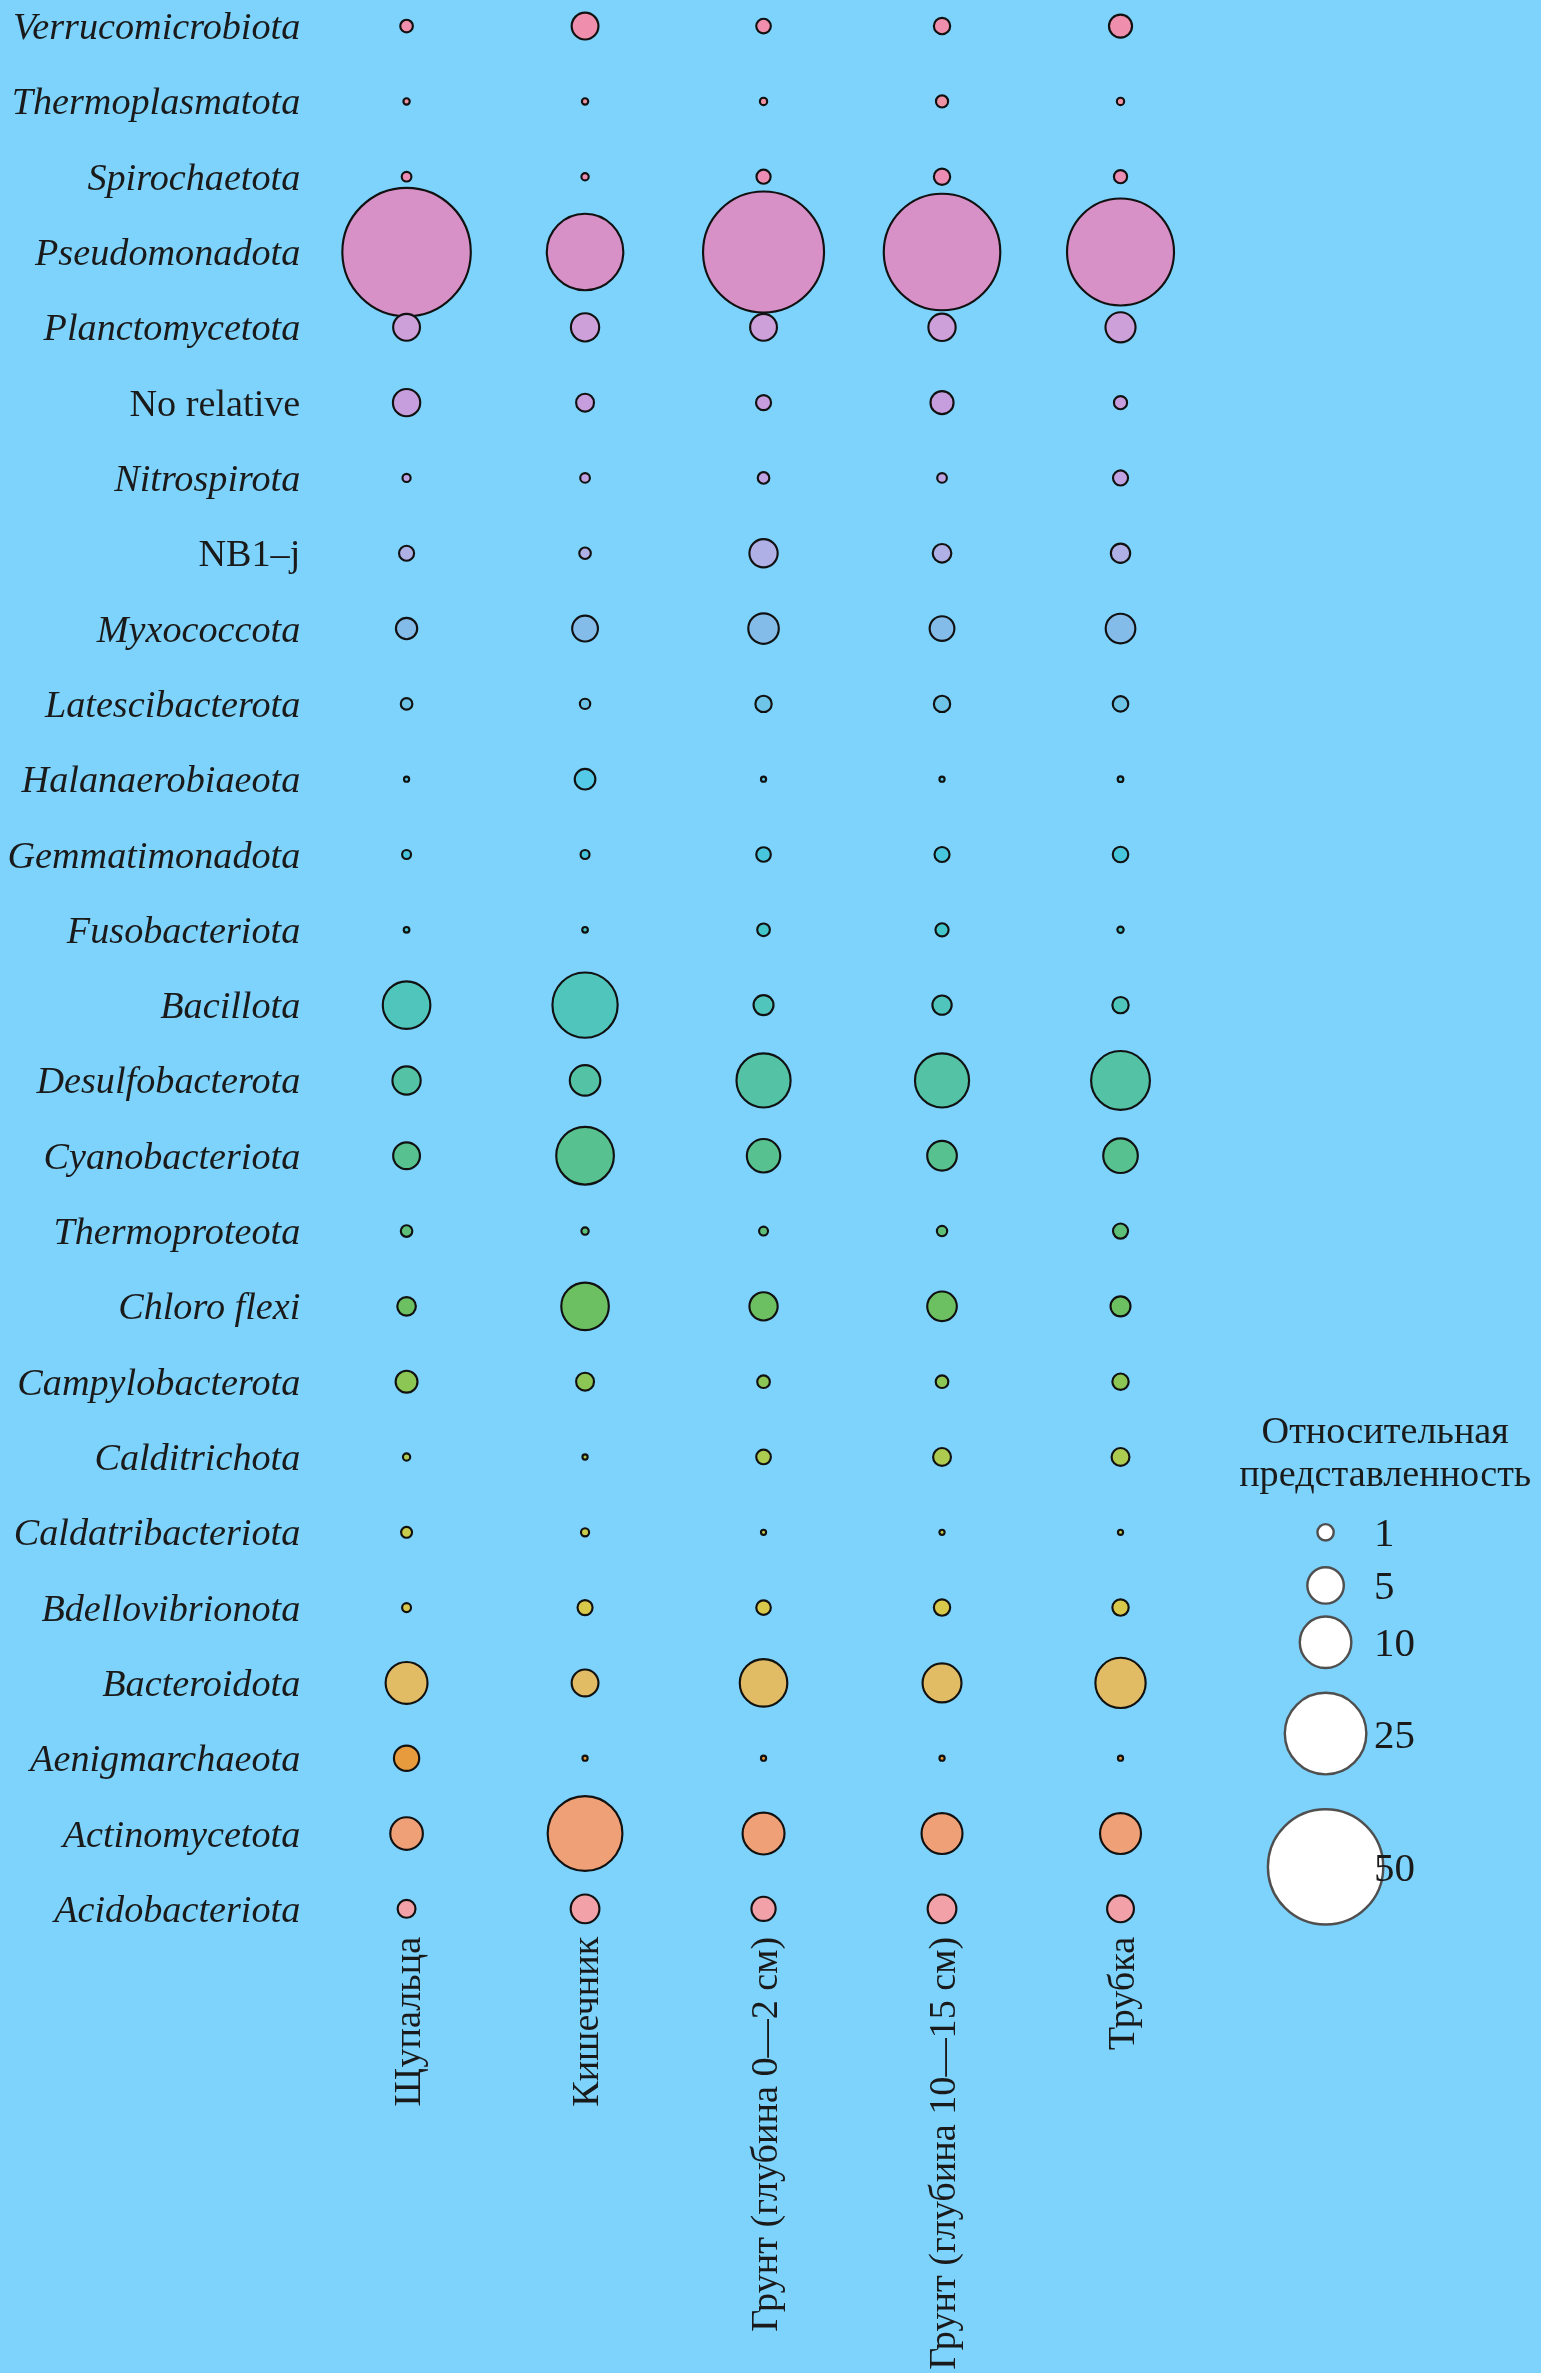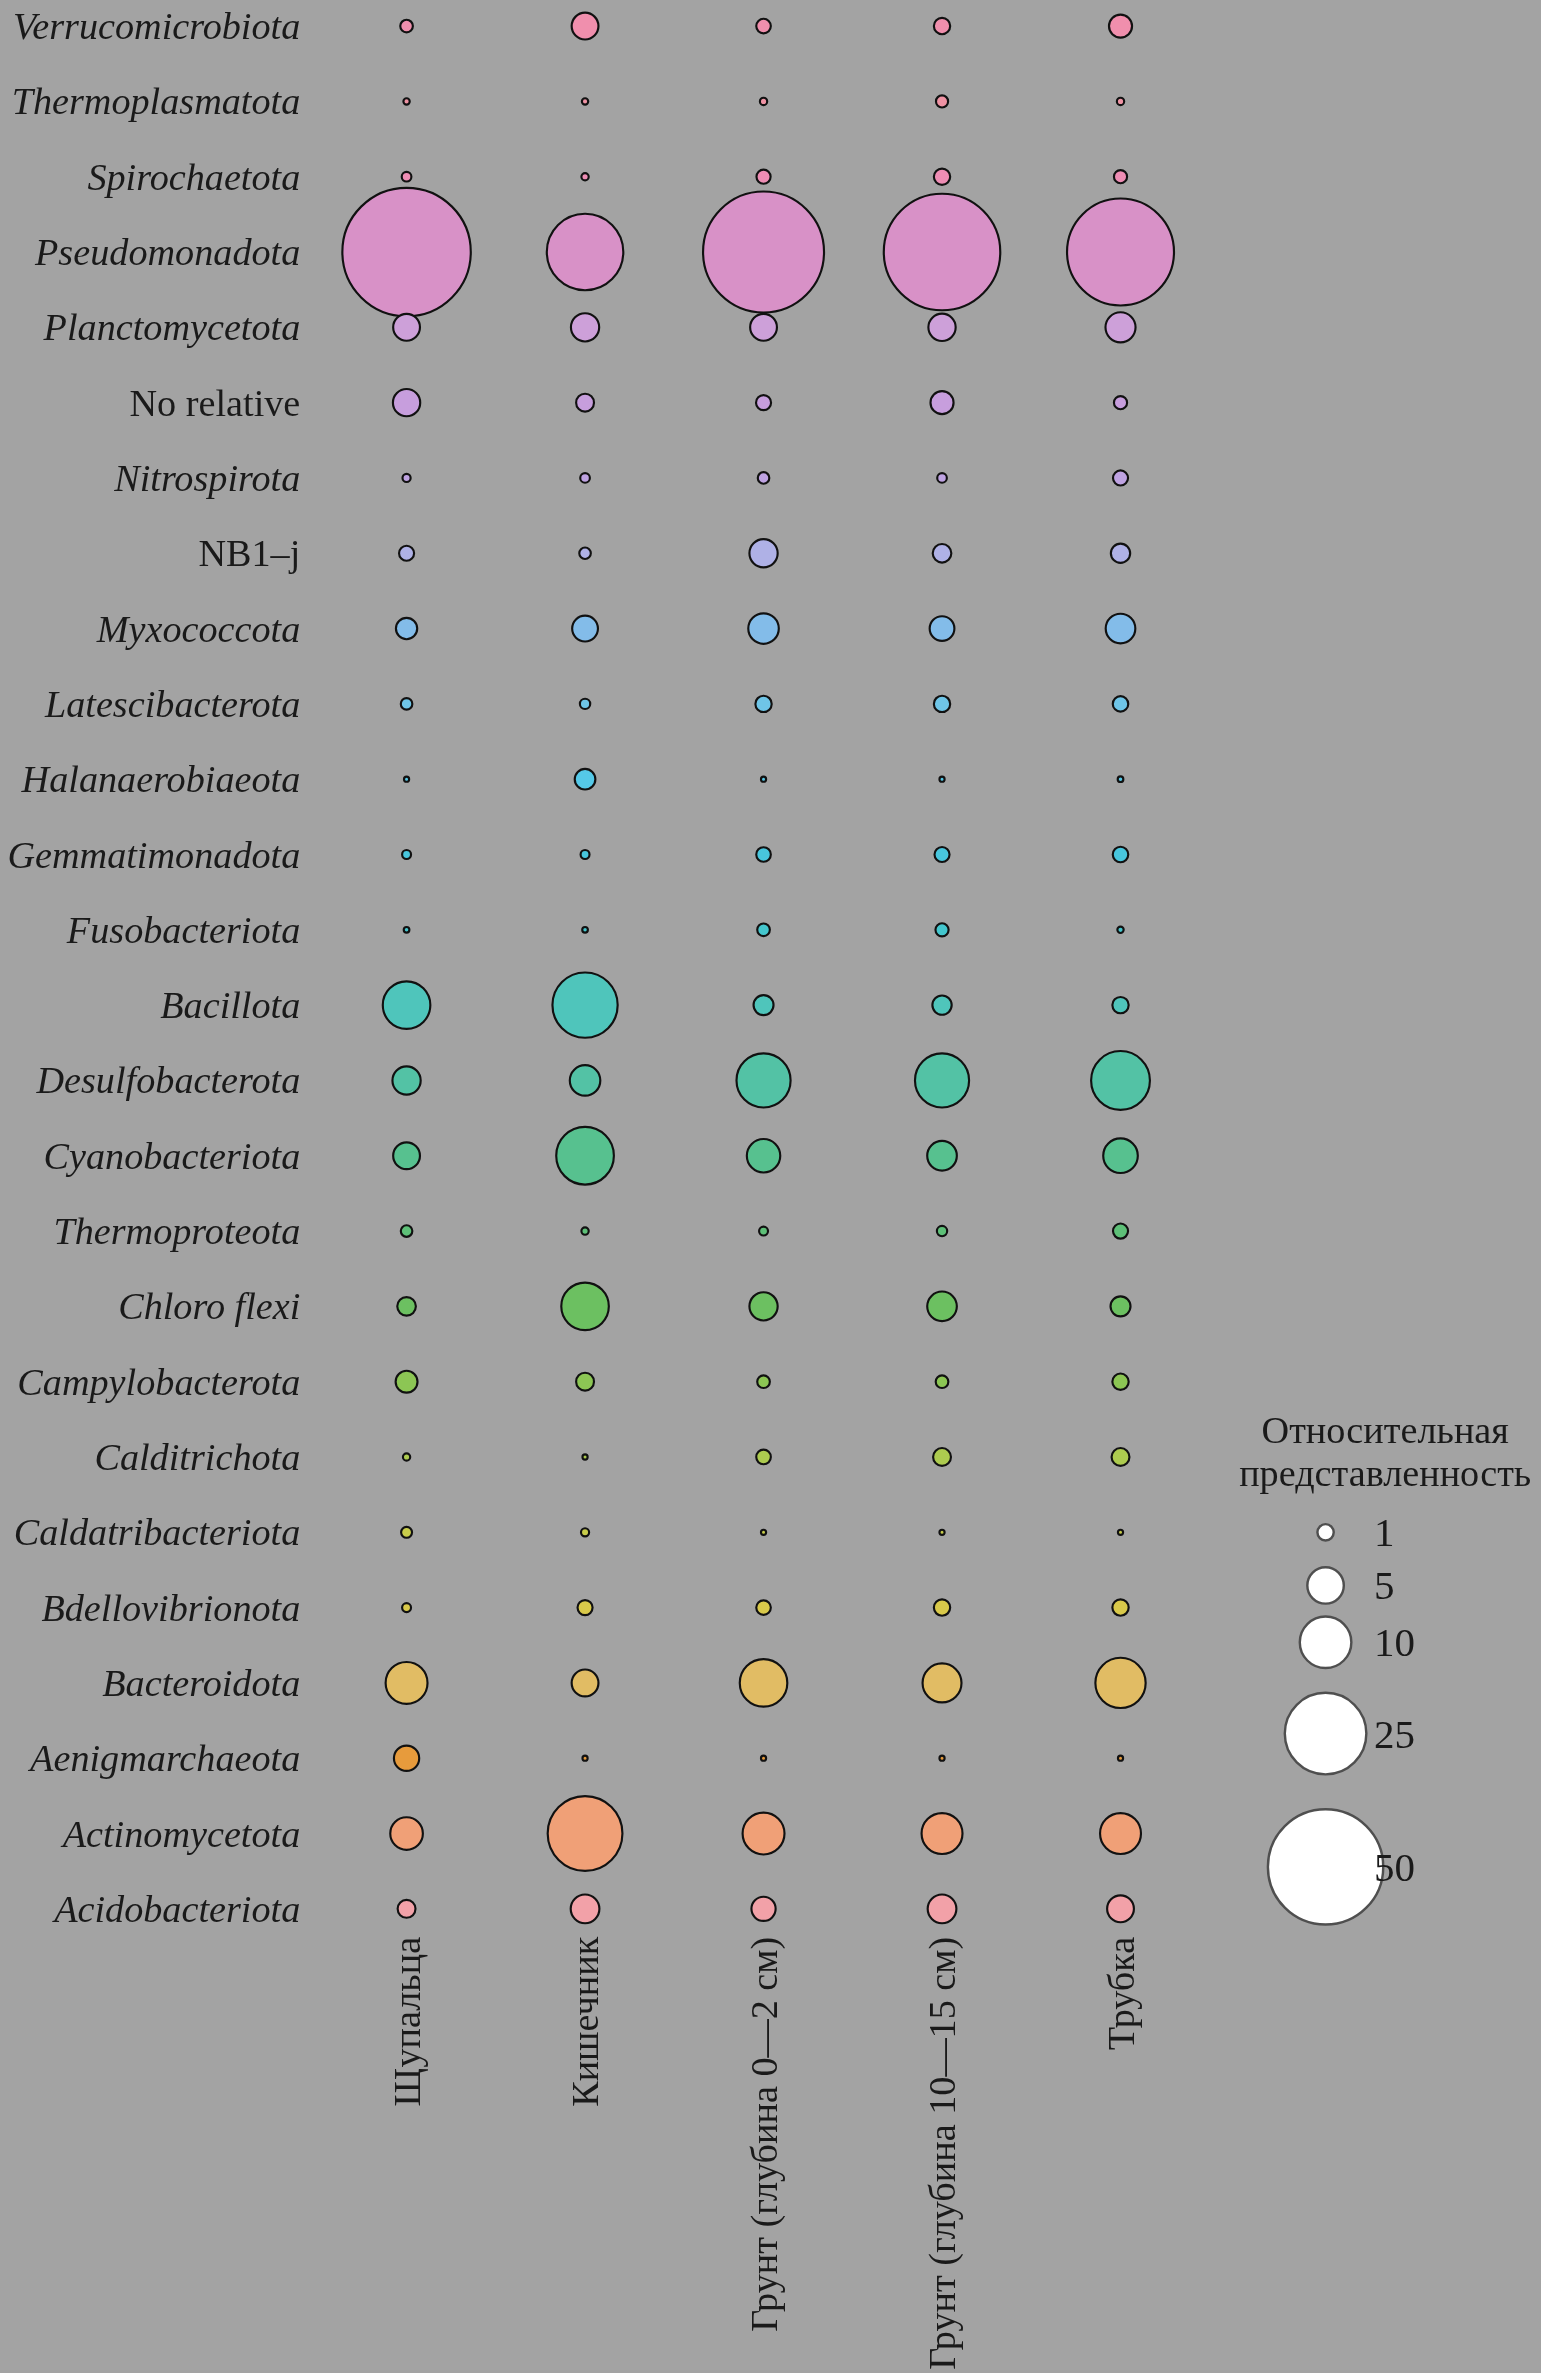--- a/index.html
+++ b/index.html
@@ -1,19 +1,19 @@
 <!DOCTYPE html>
 <html style="font-size:15px"><head>
 <meta charset="utf-8">
 <style>
   html,body{margin:0;padding:0;background:#ffffff;}
   .figure{
     position:relative;
     width:1542px;height:2373px;
-    background:#a3a3a3;
+    background:#7dd3fc;
     font-family:"Liberation Serif","DejaVu Serif",serif;
     overflow:hidden;
   }
   svg text{ font-family:"Liberation Serif","DejaVu Serif",serif; fill:#1a1a1a; }
 </style>
 </head>
 <body>
 
 <div class="figure">
   <svg id="chart" width="1542" height="2373" viewBox="0 0 1654 2546">

